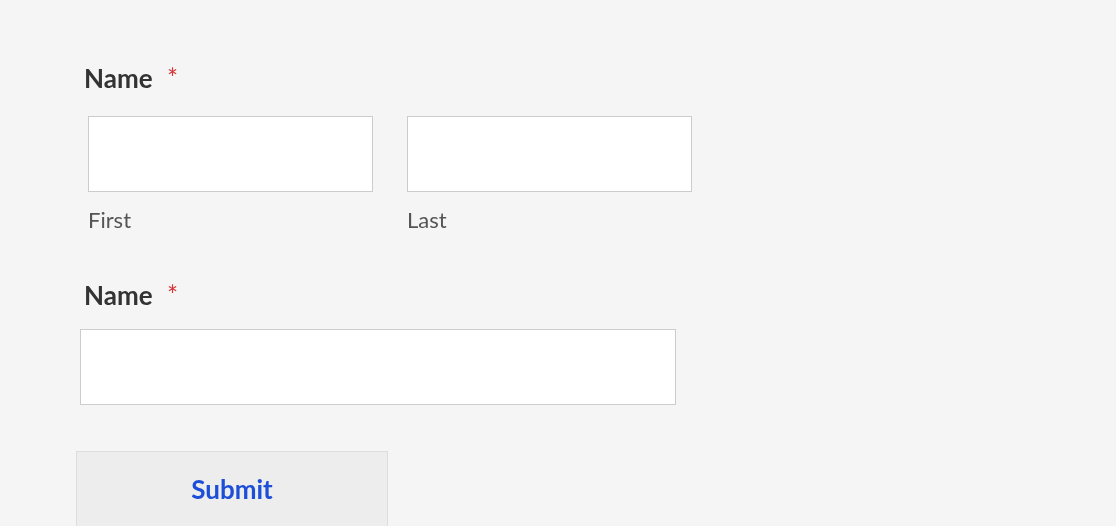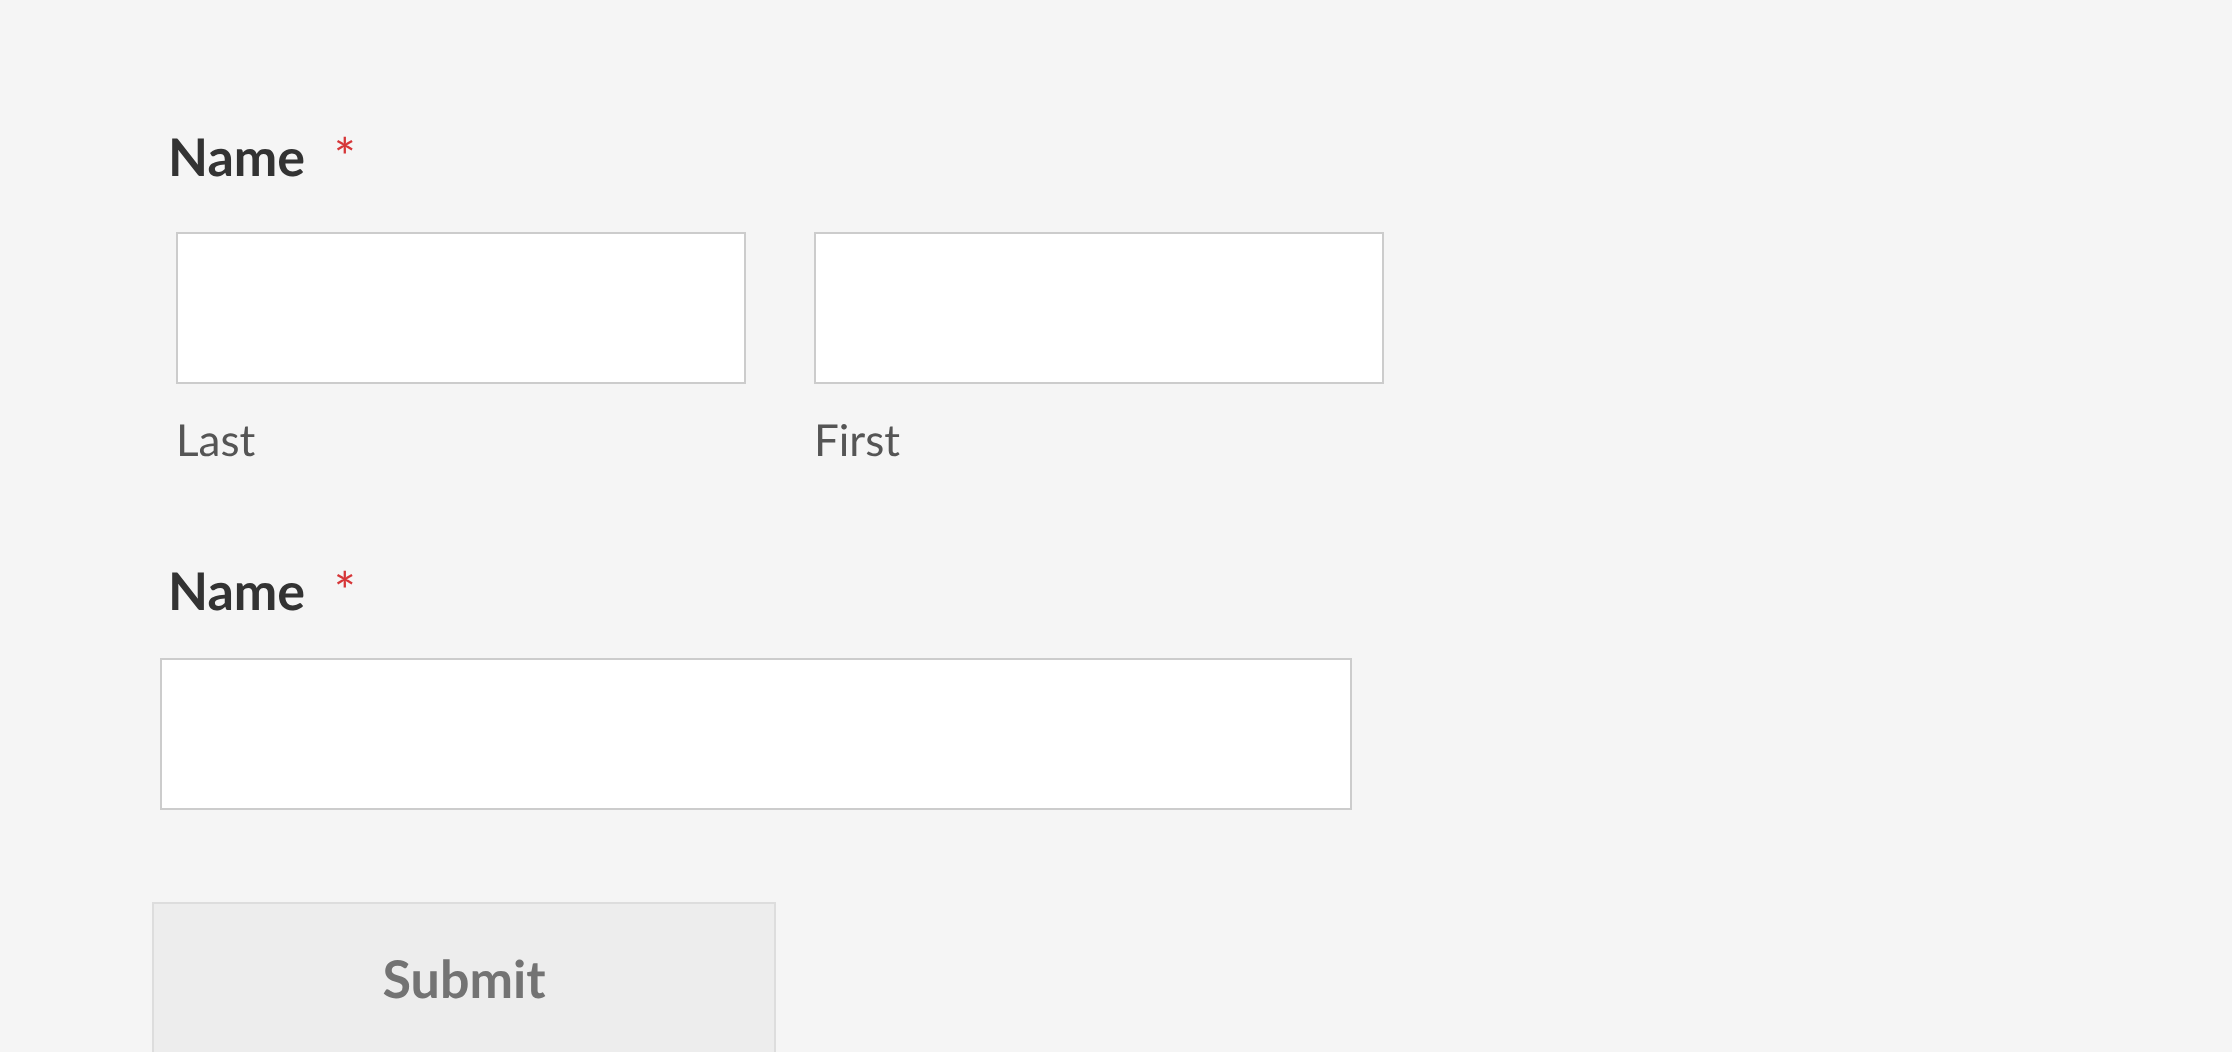--- a/index.html
+++ b/index.html
@@ -61,42 +61,42 @@
       margin-top: 10px;
       font-weight: 400;
     }
     .submit-button {
       width: 312px;
       height: 76px;
       background-color: #ededed;
       border: 1px solid #dddddd;
       font-size: 26px;
       font-weight: 700;
-      color: #737373;
+      color: #1d4ed8;
       cursor: pointer;
       font-family: inherit;
     }
   </style>
 </head>
 <body>
 
 <form>
   <div class="form-group">
     <label class="field-label">
       <span>Name</span>
       <span class="required-mark">*</span>
     </label>
     <div class="name-row">
       <div class="name-col">
         <input type="text" class="text-input" value="" style="">
-        <span class="sub-label">Last</span>
+        <span class="sub-label">First</span>
       </div>
       <div class="name-col">
         <input type="text" class="text-input" value="" style="">
-        <span class="sub-label">First</span>
+        <span class="sub-label">Last</span>
       </div>
     </div>
   </div>
 
   <div class="form-group">
     <label class="field-label">
       <span>Name</span>
       <span class="required-mark">*</span>
     </label>
     <input type="email" class="email-input" value="" style="">

